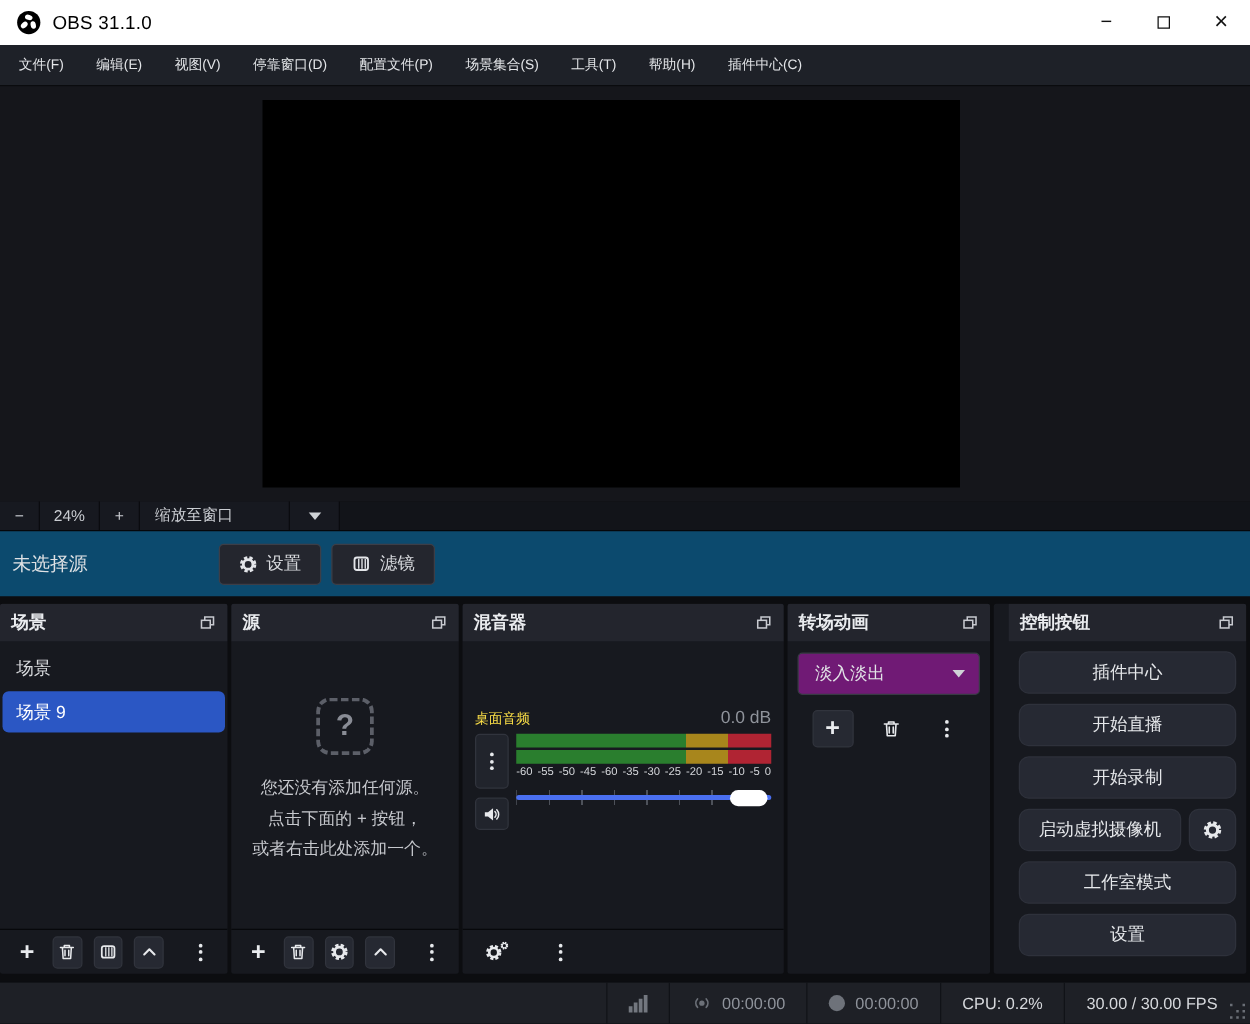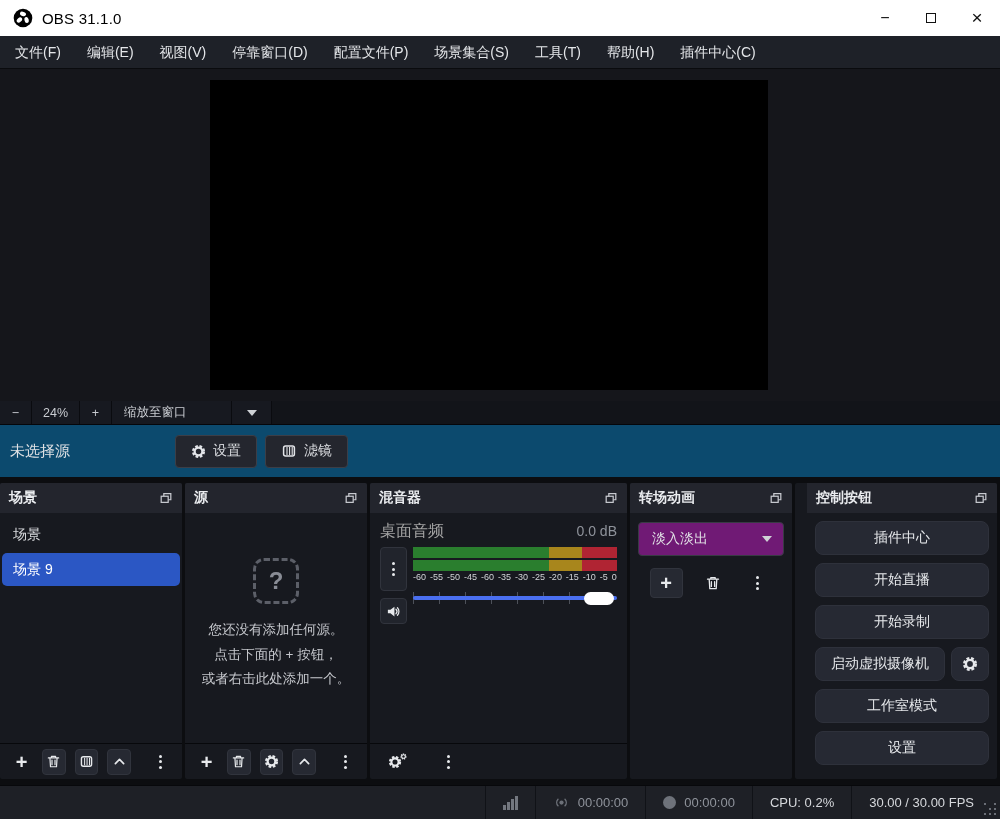--- a/index.html
+++ b/index.html
@@ -10,21 +10,21 @@
   
   .titlebar { height:36px; background:#ffffff; color:#000; display:flex; align-items:center; flex:0 0 36px; }
   .titlebar .logo { margin:0 9px 0 13px; display:flex; }
   .titlebar .title { font-size:15px; letter-spacing:.2px; }
   .win-btns { margin-left:auto; display:flex; height:100%; }
   .win-btn { width:46px; height:100%; display:flex; align-items:center; justify-content:center; font-size:16px; color:#111; cursor:default; }
   .max-glyph { width:10px; height:10px; border:1.5px solid #111; }
 
   
   .menubar { height:33px; flex:0 0 33px; background:#1e2128; display:flex; align-items:center; padding-left:2px; border-bottom:1px solid #0a0b0e; }
-  .menu-item { padding:0 13px; font-size:14px; color:#e4e6e9; line-height:32px; }
+  .menu-item { padding:0 13px; font-size:11px; color:#e4e6e9; line-height:32px; }
 
   
   .preview { flex:0 0 332px; background:#15161b; position:relative; }
   .canvas { position:absolute; left:210px; top:11px; width:558px; height:310px; background:#000; }
 
   
   .zoombar { flex:0 0 24px; background:#121419; border-bottom:1px solid #05060a; display:flex; align-items:stretch; font-size:12.5px; color:#c9ccd1; }
   .zseg { display:flex; align-items:center; justify-content:center; border-right:1px solid #0a0b0f; background:#171920; }
   .zseg.minus { width:32px; } .zseg.level { width:48px; } .zseg.plus { width:32px; }
   .zseg.fit { width:120px; justify-content:flex-start; padding-left:12px; }
@@ -64,21 +64,21 @@
   .scene-item.selected { background:#2b57c4; color:#fff; }
 
   
   .src-empty { position:absolute; inset:0; display:flex; flex-direction:column; align-items:center; justify-content:center; padding-bottom:6px; }
   .qbox { width:46px; height:46px; border:3px dashed #5c5f68; border-radius:11px; display:flex; align-items:center; justify-content:center; font-size:24px; font-weight:bold; color:#898c95; margin-bottom:14px; }
   .src-empty .line { font-size:13.5px; line-height:1.85; color:#c6c8cd; }
 
   
   .mixer-body { padding:8px 10px 0 10px; }
   .mix-row1 { display:flex; align-items:baseline; margin-bottom:5px; }
-  .mix-name { font-size:16px; color:#a3a3a3; }
+  .mix-name { font-size:11px; color:#fde047;margin-top:46px; }
   .mix-db { margin-left:auto; font-size:14px; color:#8f939b; }
   .mix-meter-row { display:flex; gap:6px; }
   .mix-left { display:flex; flex-direction:column; gap:5px; }
   .sq-btn { width:27px; border:1px solid #31343d; background:#21242c; border-radius:4px; display:flex; align-items:center; justify-content:center; color:#e7e9ec; }
   .sq-btn.tall { height:44px; } .sq-btn.short { height:26px; margin-top:2px; }
   .meter-col { flex:1; }
   .meter-bars { display:flex; flex-direction:column; gap:2px; }
   .meter-bar { height:11px; background:linear-gradient(90deg,#2a7e2e 0 66.5%,#a8861c 66.5% 83%,#b02433 83% 100%); }
   .meter-ticks { display:flex; justify-content:space-between; font-size:9px; color:#d2d4d8; margin-top:1px; }
   .mix-slider-row { display:flex; gap:6px; margin-top:3px; align-items:center; }

